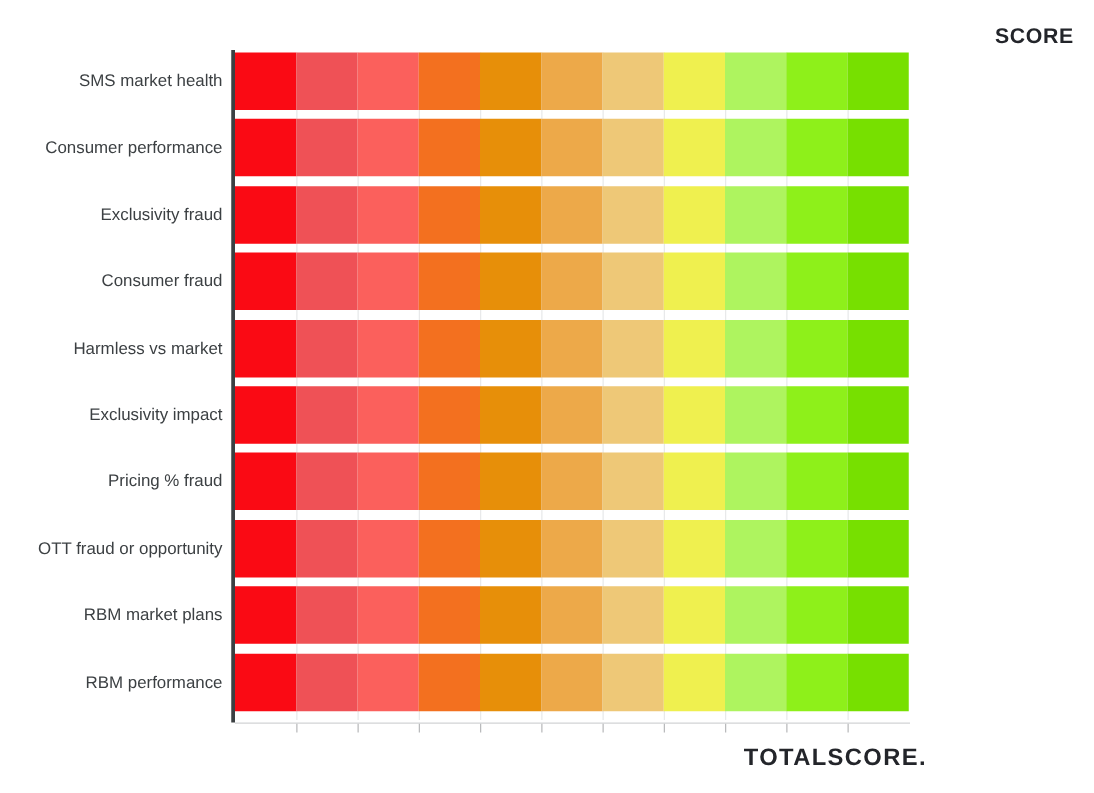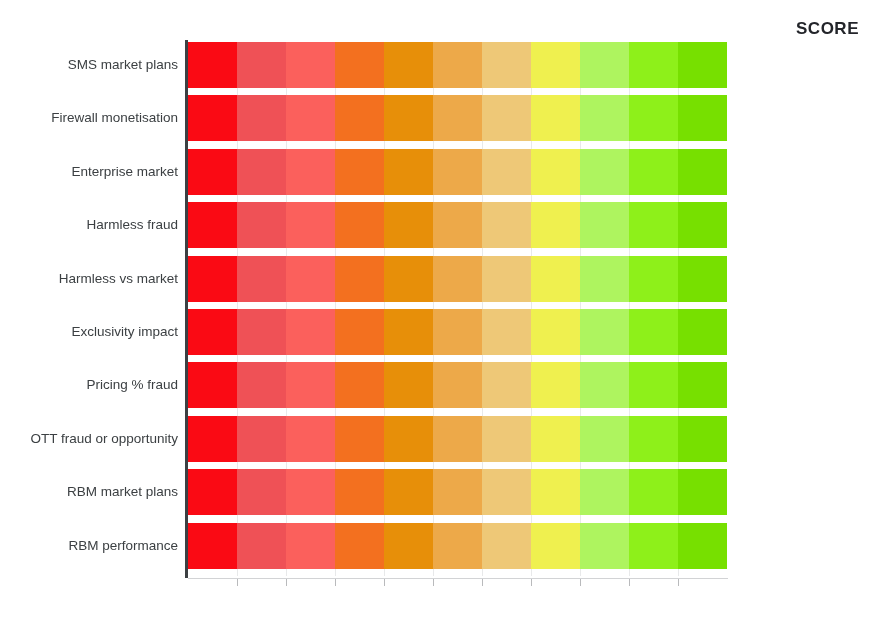--- a/index.html
+++ b/index.html
@@ -265,25 +265,26 @@
         <div class="band" style="background: rgb(238, 200, 119);"></div>
         <div class="band" style="background: rgb(239, 240, 79);"></div>
         <div class="band" style="background: rgb(174, 244, 95);"></div>
         <div class="band" style="background: rgb(142, 240, 26);"></div>
         <div class="band" style="background: rgb(119, 224, 0);"></div>
       </div>
     </div>
 
   <div id="x-axis-spine"></div>
 
-
-<div class="cat-label" style="top: 58px;">SMS market plans</div>
-    <div class="cat-label" style="top: 111.4px;">Firewall monetisation</div>
-    <div class="cat-label" style="top: 164.8px;">Enterprise market</div>
-    <div class="cat-label" style="top: 218.2px;">Harmless fraud</div>
+  <div id="totalscore-footer">TOTALSCORE.</div>
+
+<div class="cat-label" style="top: 58px;">SMS market health</div>
+    <div class="cat-label" style="top: 111.4px;">Consumer performance</div>
+    <div class="cat-label" style="top: 164.8px;">Exclusivity fraud</div>
+    <div class="cat-label" style="top: 218.2px;">Consumer fraud</div>
     <div class="cat-label" style="top: 271.6px;">Harmless vs market</div>
     <div class="cat-label" style="top: 325px; margin-left: 48px;">Exclusivity impact</div>
     <div class="cat-label" style="top: 378.4px;">Pricing % fraud</div>
     <div class="cat-label" style="top: 431.8px;">OTT fraud or opportunity</div>
     <div class="cat-label" style="top: 485.2px;">RBM market plans</div>
     <div class="cat-label" style="top: 538.6px;">RBM performance</div>
     <div class="xtick" style="left: 237px;"></div>
     <div class="xtick" style="left: 286px;"></div>
     <div class="xtick" style="left: 335px;"></div>
     <div class="xtick" style="left: 384px;"></div>

